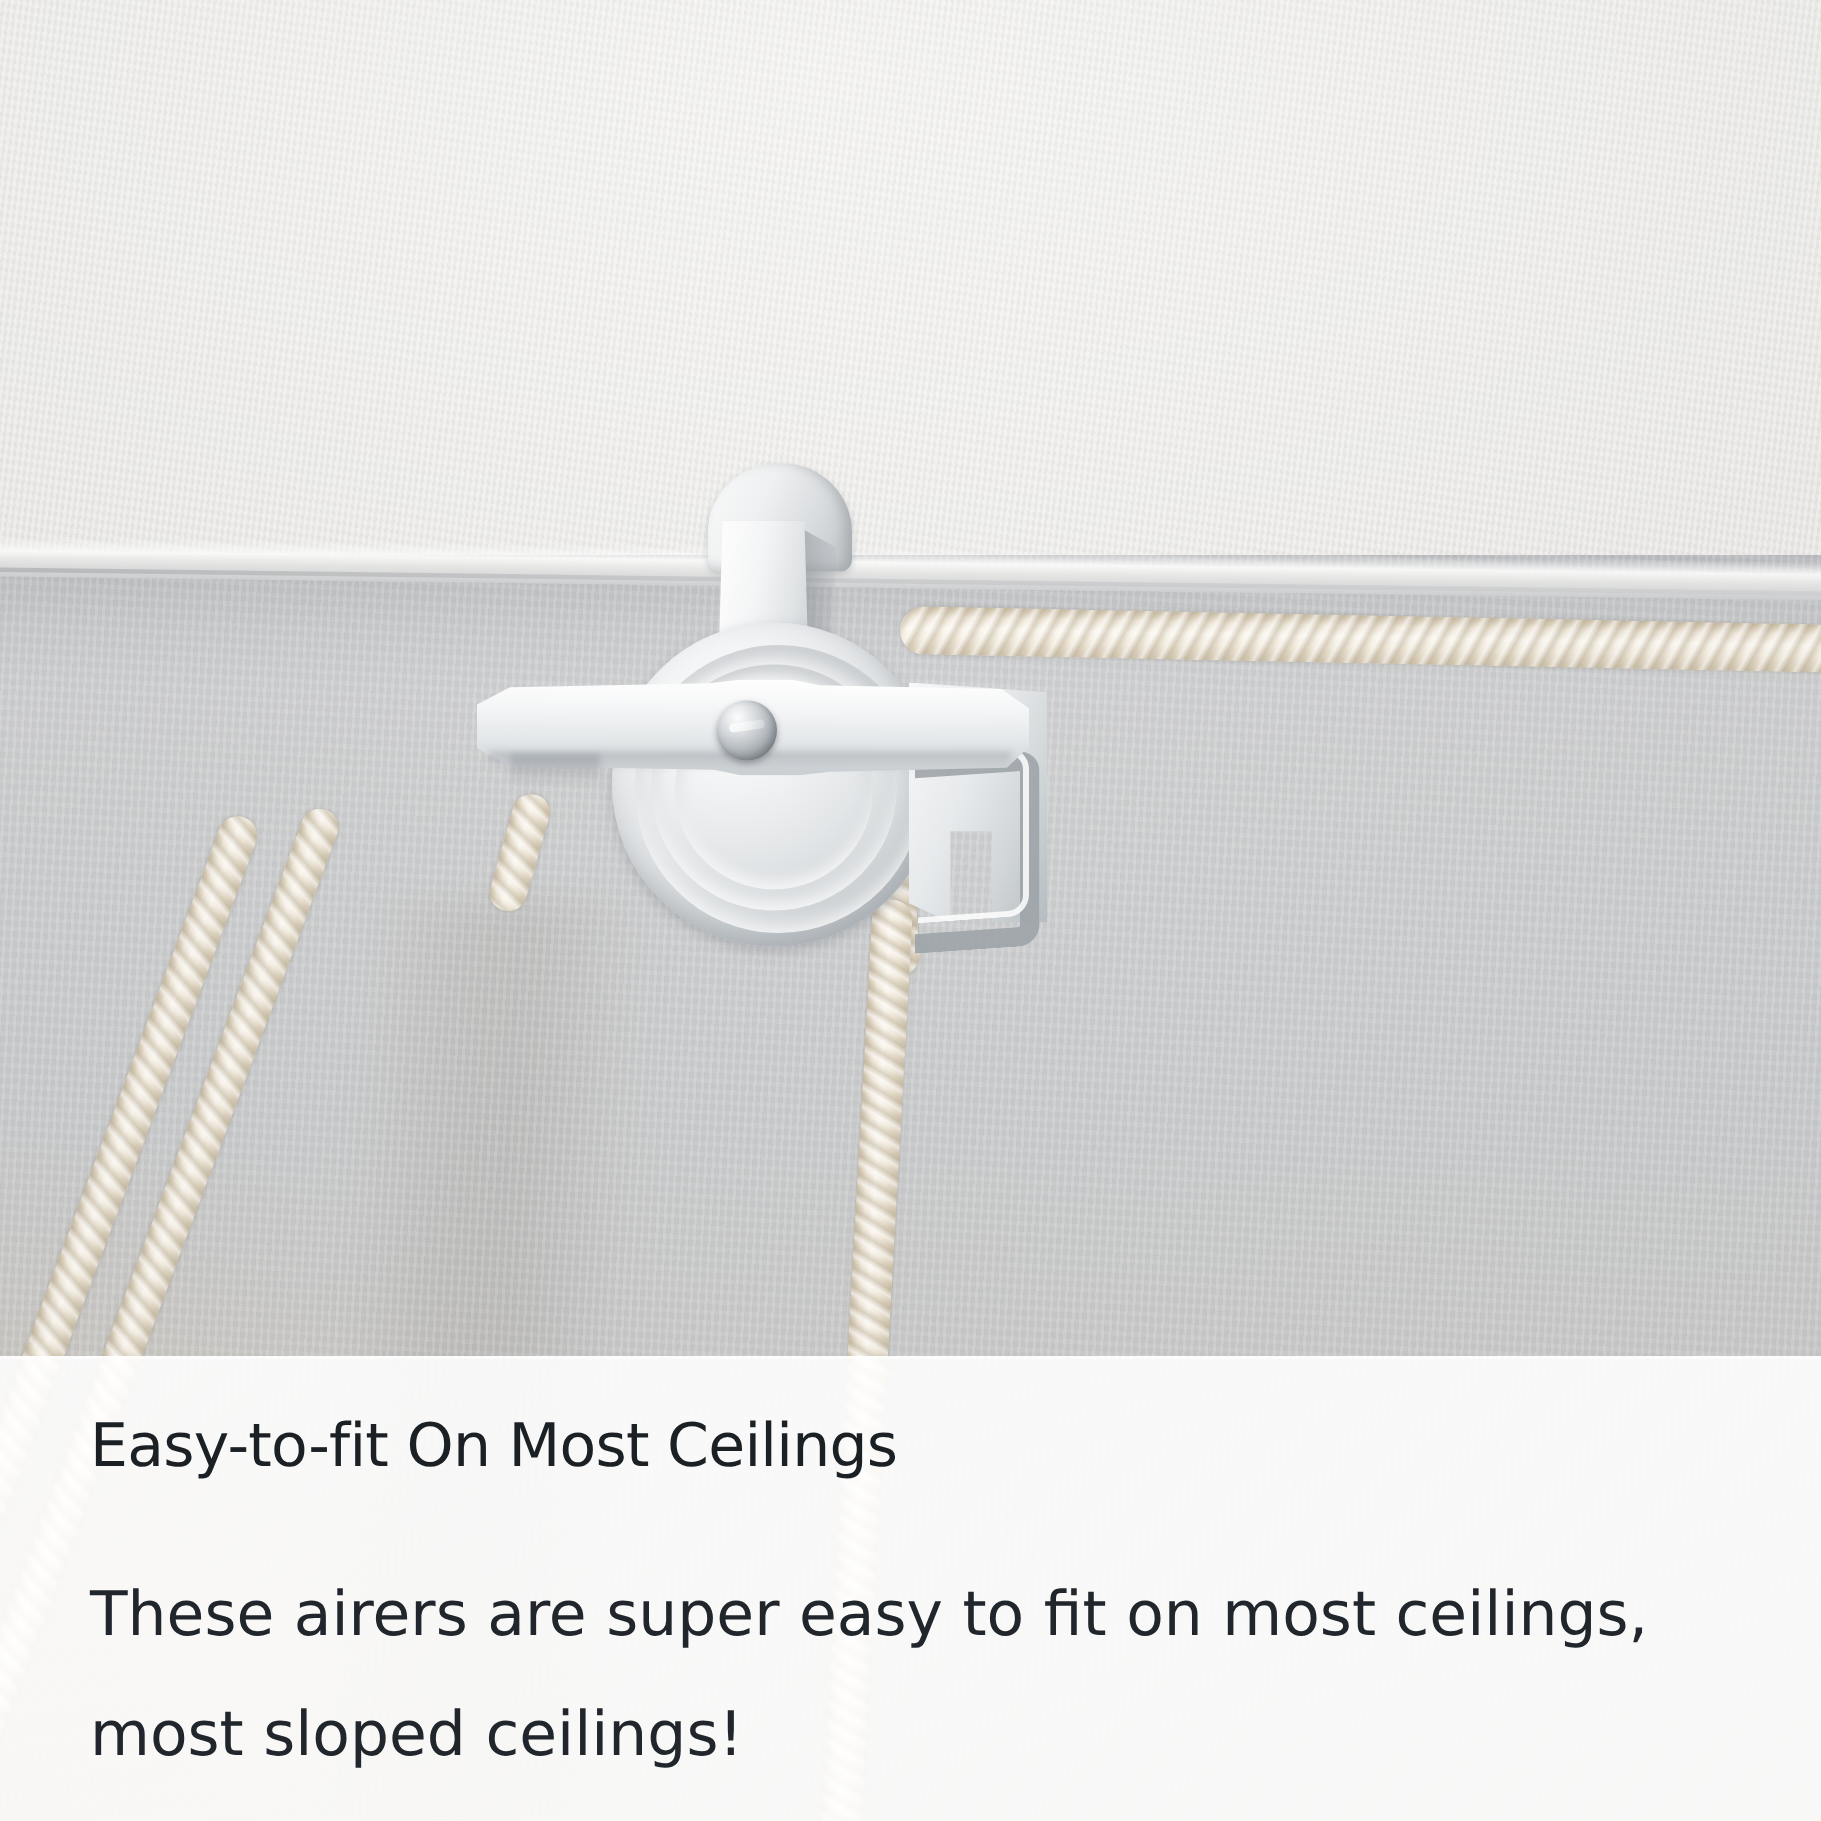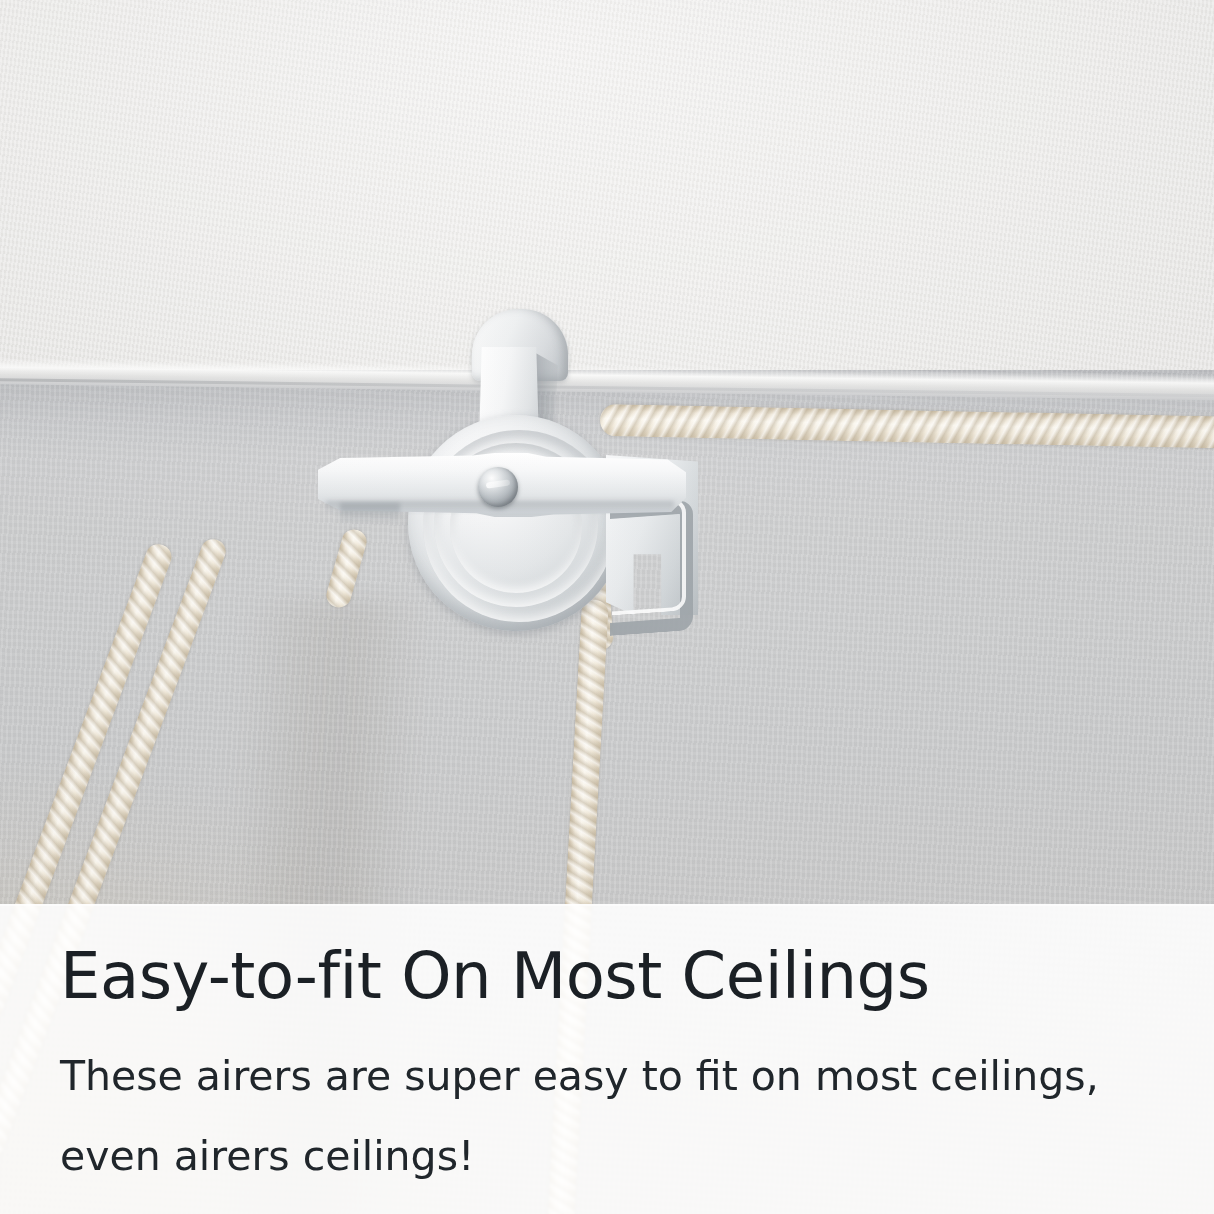--- a/index.html
+++ b/index.html
@@ -415,21 +415,21 @@
     height: 2px;
     background: rgba(255,255,255,.55);
   }
 
   #headline {
     position: absolute;
     left: 60px;
     top: 40px;
     margin: 0;
     font-family: "DejaVu Sans", sans-serif;
-    font-size: 64px;
+    font-size: 40px;
     font-weight: 400;
     letter-spacing: -0.5px;
     color: #1b2025;
     line-height: 1;
     white-space: nowrap;
   }
 
   #subcopy {
     position: absolute;
     left: 60px;
@@ -504,17 +504,17 @@
     <div id="photo-soft"></div>
   </div>
 
   <div id="text-overlay">
     <div id="overlay-top-edge"></div>
 
     <h1 id="headline">Easy-to-fit On Most Ceilings</h1>
 
     <p id="subcopy">
       <span class="line">These airers are super easy to fit on most ceilings,</span>
-      <span class="line">even airers ceilings!</span>
+      <span class="line">most sloped ceilings!</span>
     </p>
   </div>
 
 </div>
 
 </body></html>

